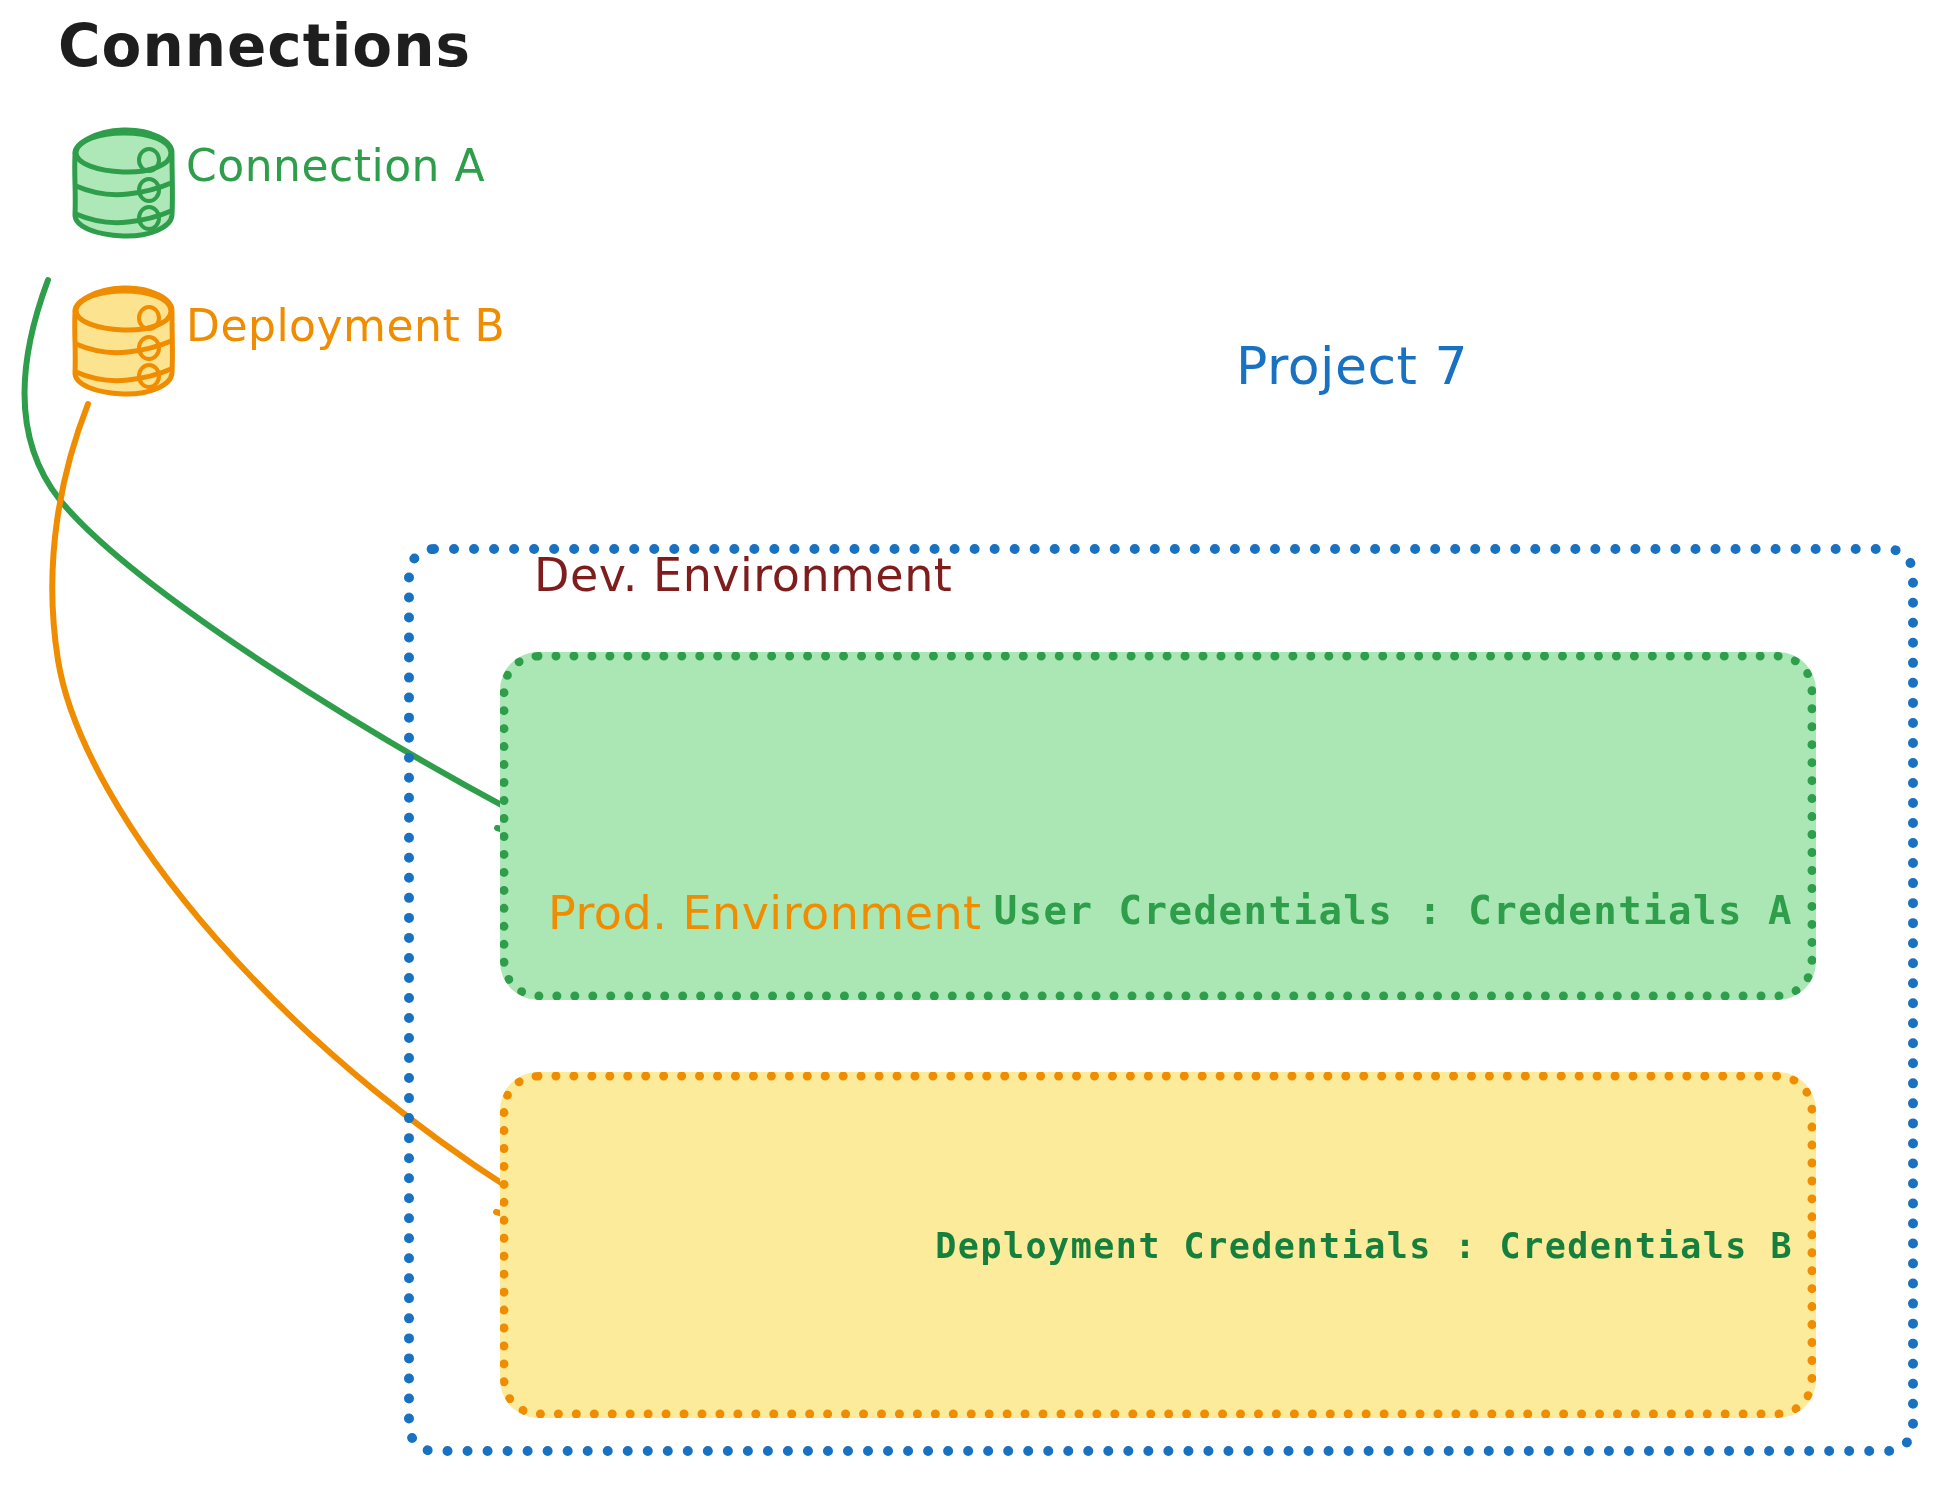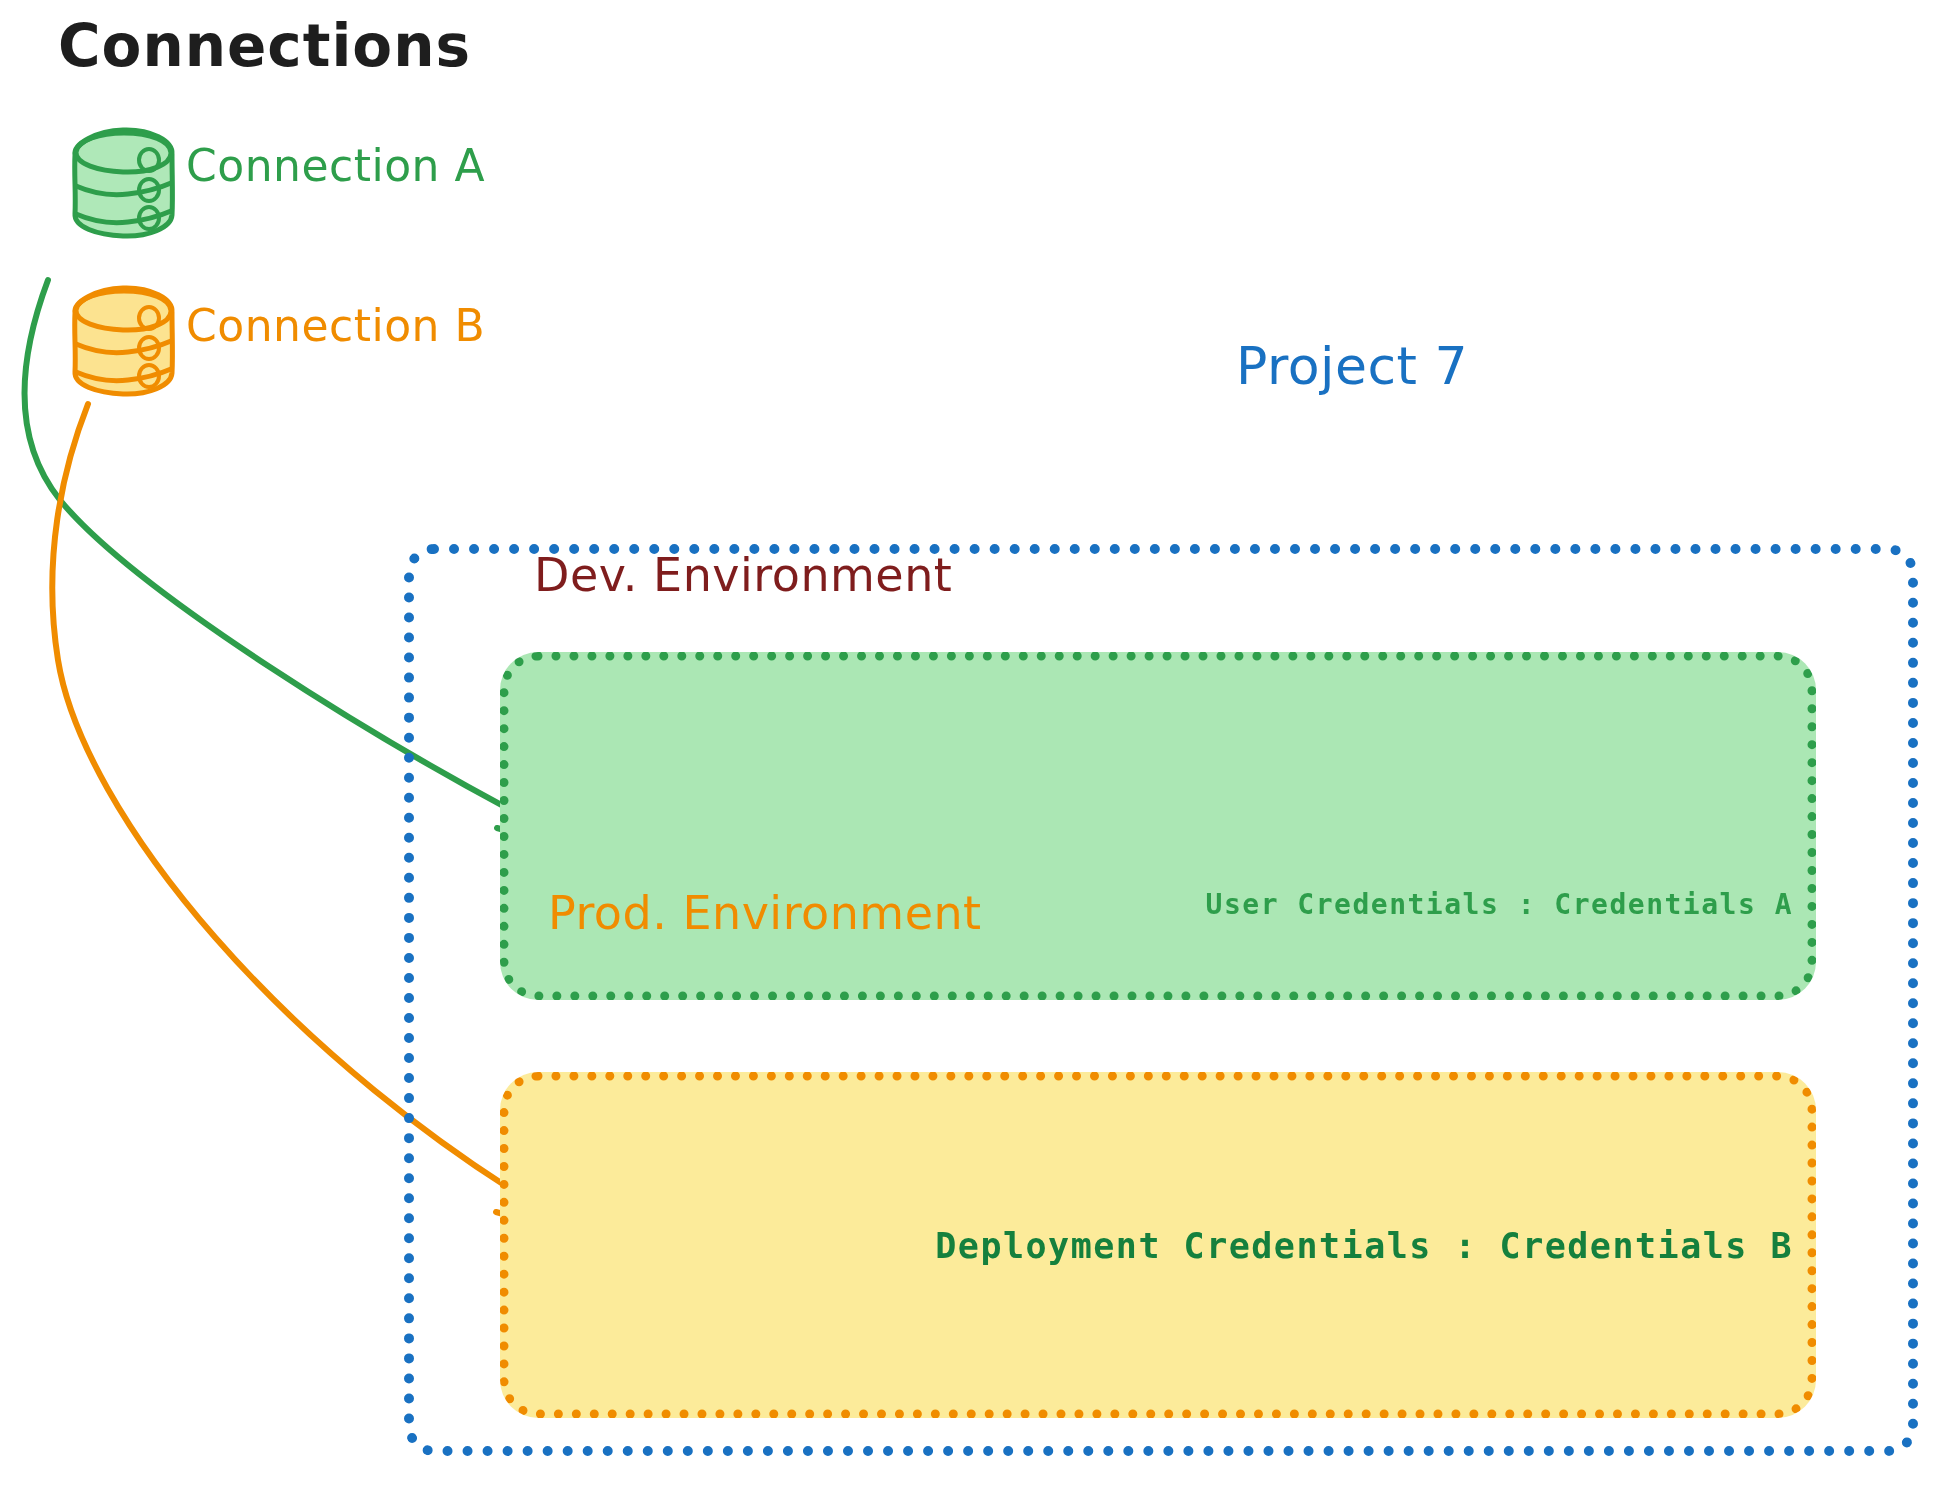--- a/index.html
+++ b/index.html
@@ -81,21 +81,21 @@
     left: 548px;
     top: 886px;
     font-size: 46px;
     color: #f08c00;
     text-align: center;
   }
 
   #text-dev-credentials {
     right: 155px;
     top: 888px;
-    font-size: 28px;
+    font-size: 39px;
     color: #2e9e4b;
     letter-spacing: 1.5px;
   }
 
   #text-prod-credentials {
     right: 155px;
     top: 1226px;
     font-size: 35px;
     color: #15803d;
     letter-spacing: 1.5px;
@@ -200,21 +200,21 @@
 <div id="project-boundary"></div>
 
 <div id="dev-environment-box" class="env-box"></div>
 
 <div id="prod-environment-box" class="env-box"></div>
 
 <div id="title-connections" class="hand">Connections</div>
 
 <div id="label-connection-a" class="hand">Connection A</div>
 
-<div id="label-connection-b" class="hand">Connection B</div>
+<div id="label-connection-b" class="hand">Deployment B</div>
 
 <div id="label-project-1" class="hand">Project 7</div>
 
 <div id="label-dev-env" class="hand">Dev. Environment</div>
 
 <div id="text-dev-credentials" class="mono">User Credentials : Credentials A</div>
 
 <div id="label-prod-env" class="hand">Prod. Environment</div>
 
 <div id="text-prod-credentials" class="mono">Deployment Credentials : Credentials B</div>

